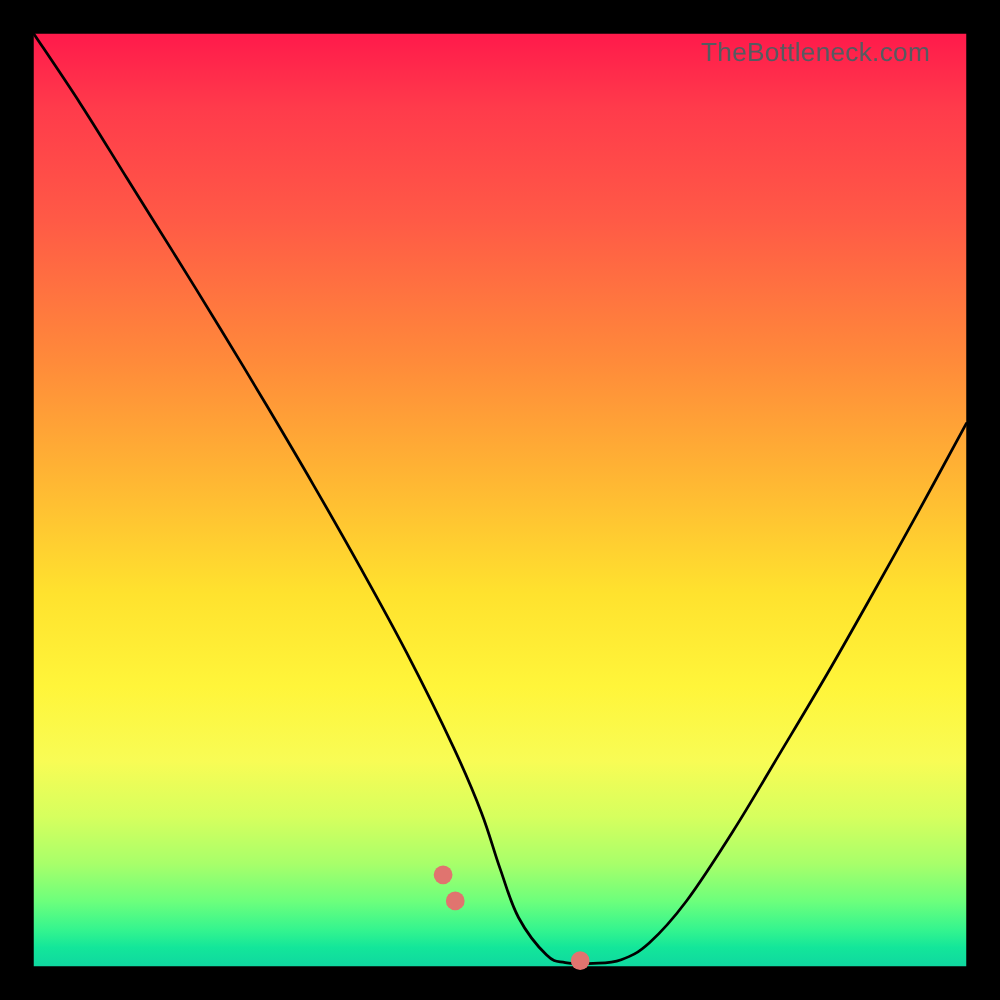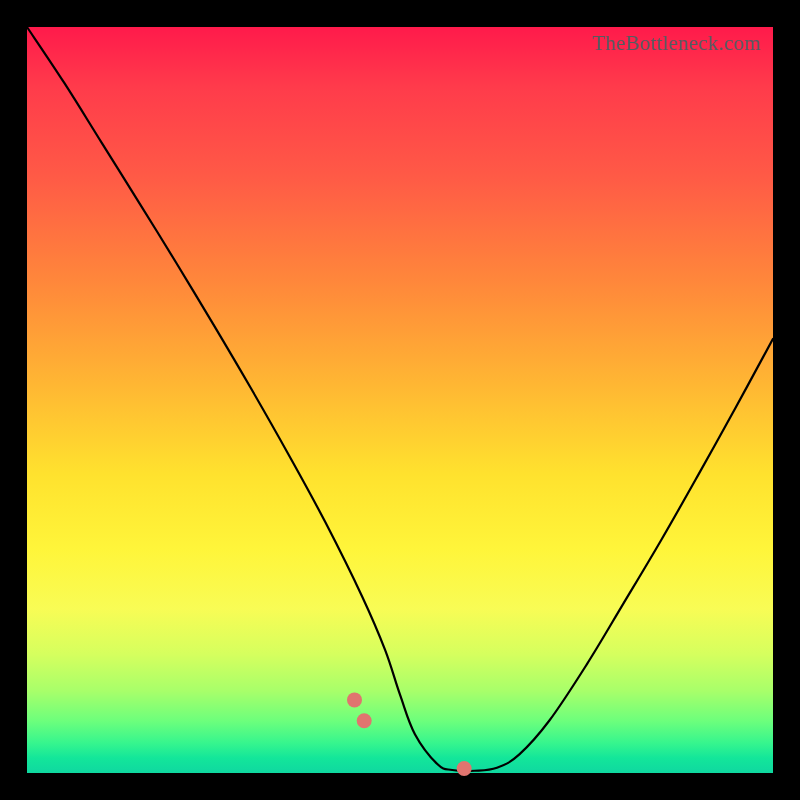--- a/index.html
+++ b/index.html
@@ -40,27 +40,26 @@
       #a8ff6a 89%,
       #6dff7c 93%,
       #36f58e 96%,
       #13e69a 98%,
       #0fd8a0 100%
     );
   }
   .watermark {
     position: absolute;
     top: 4px;
-    right: 12px;
+    right: 29px;
     color: #555b60;
     font-size: 21px;
     font-weight: 400;
     letter-spacing: 0.2px;
     user-select: none;
-    font-family: Liberation Serif, serif;
   }
   svg.curve {
     position: absolute;
     left: 0;
     top: 0;
     width: 746px;
     height: 746px;
     overflow: visible;
   }
   .bottleneck-curve {

